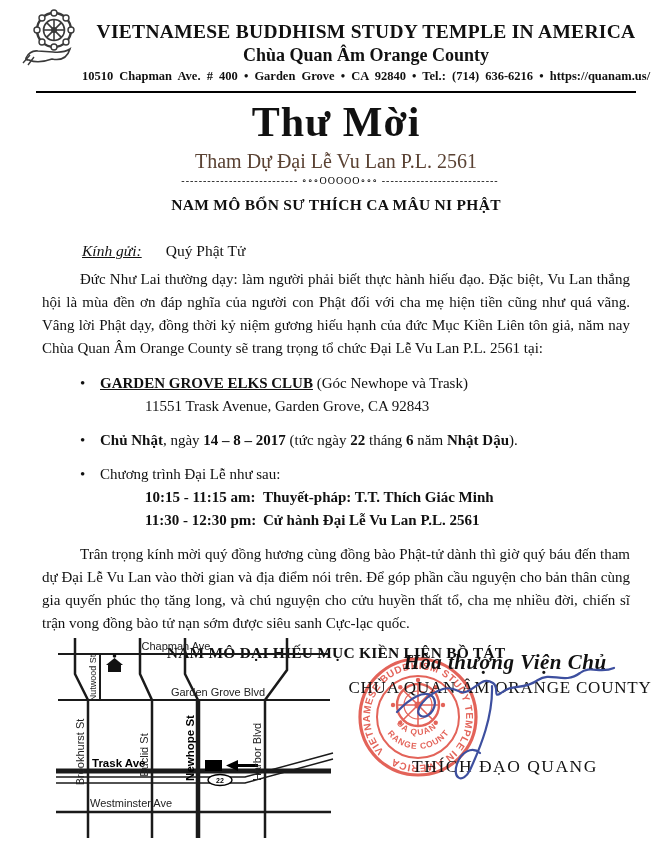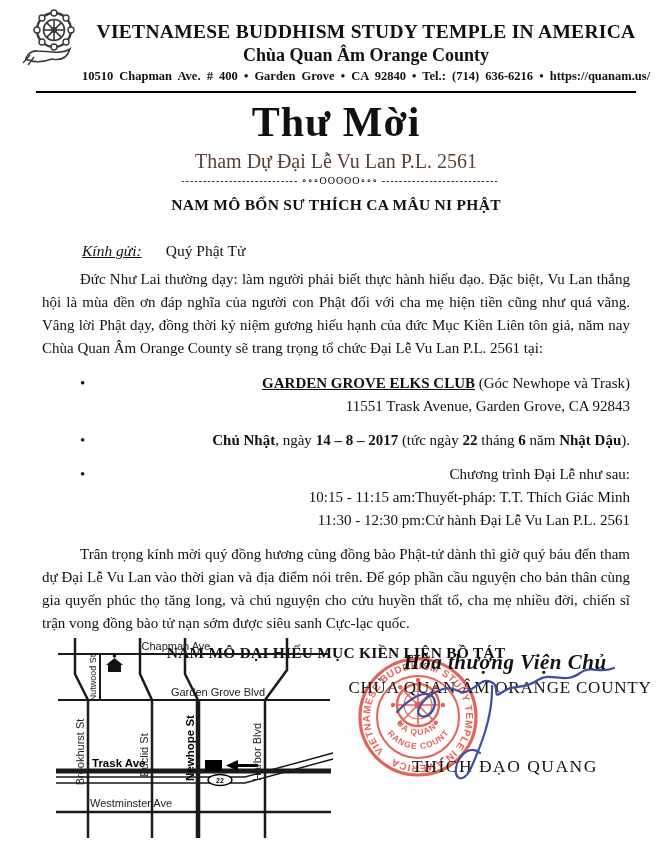--- a/index.html
+++ b/index.html
@@ -34,27 +34,27 @@
   .homage{font-size:15.5px;font-weight:bold;letter-spacing:.3px;margin-top:9px;}
   
   .body-text{margin:0 42px;font-size:15px;}
   .salutation{margin-top:28px;margin-left:40px;font-size:15.5px;}
   .salutation .label{text-decoration:underline;font-style:italic;}
   .salutation .value{margin-left:24px;}
   p.para{
     text-align:justify;text-indent:38px;line-height:23px;margin:8px 0 0 0;
   }
   ul.details{list-style:none;margin:12px 0 0 0;padding:0 0 0 58px;}
-  ul.details>li{position:relative;line-height:23px;margin-bottom:11px;text-align:right;}
+  ul.details>li{position:relative;line-height:23px;margin-bottom:11px;}
   ul.details>li::before{
     content:"•";position:absolute;left:-20px;top:0;font-size:15px;
   }
   .venue-name{font-weight:bold;text-decoration:underline;}
   .sub-indent{margin-left:45px;}
-  .sched-row{margin-left:45px;line-height:23px;}
+  .sched-row{margin-left:45px;line-height:23px;font-weight:bold;}
   .sched-time{display:inline-block;width:118px;}
   b.seg{font-weight:bold;}
   .closing-homage{text-align:center;font-size:15.5px;font-weight:bold;margin-top:9px;letter-spacing:.2px;}
   
   .bottom{position:absolute;left:0;top:628px;width:672px;height:220px;}
   .map-wrap{position:absolute;left:50px;top:2px;width:284px;height:214px;}
   .map-wrap svg{display:block;}
   .map-line{stroke:#1a1a1a;fill:none;}
   .map-label{font-family:"Liberation Sans","DejaVu Sans",sans-serif;fill:#222;font-size:11px;}
   .map-label-sm{font-family:"Liberation Sans","DejaVu Sans",sans-serif;fill:#222;font-size:9px;}

